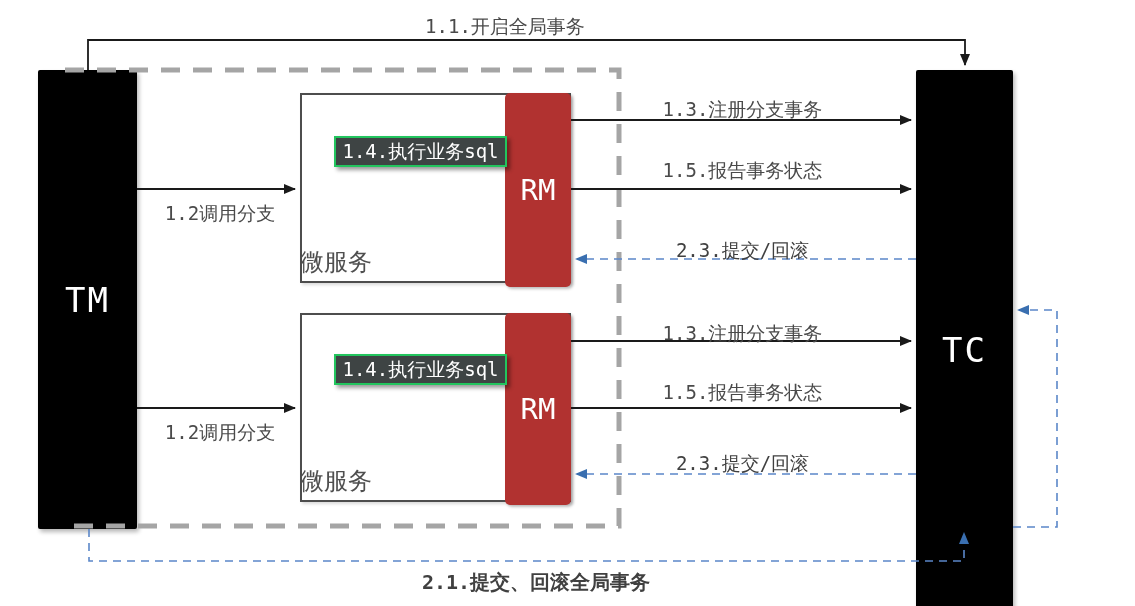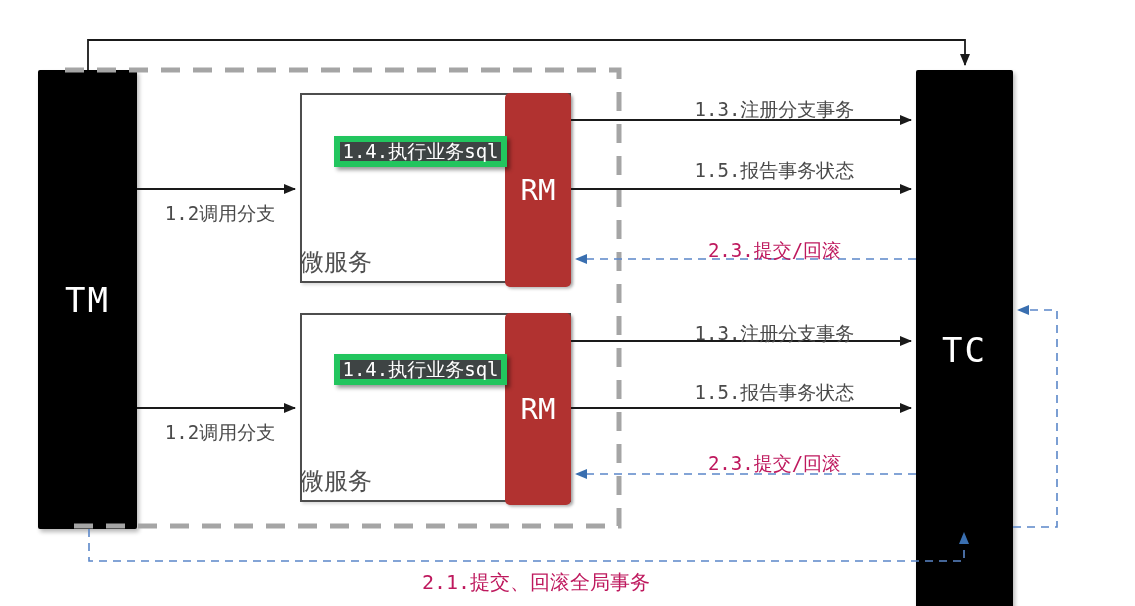--- a/index.html
+++ b/index.html
@@ -40,48 +40,48 @@
   .ms-box-2{top:313px;height:189px;}
   .ms-label{
     position:absolute;left:300px;width:240px;
     color:#4f4f4f;font-size:24px;z-index:2;
   }
   .ms-label-1{top:246px;}
   .ms-label-2{top:465px;}
   
   .sql-badge{
     position:absolute;left:334px;width:173px;height:31px;
-    background:#3e4444;border:6px solid #22c55e;box-sizing:border-box;
+    background:#3e4444;border:2px solid #22c55e;box-sizing:border-box;
     box-shadow:3px 3px 4px rgba(0,0,0,0.4);
     color:#ffffff;font-size:19px;
     display:flex;align-items:center;justify-content:center;
     white-space:nowrap;z-index:4;
   }
   .sql-badge-1{top:136px;}
   .sql-badge-2{top:354px;}
   
   svg.wires{position:absolute;left:0;top:0;z-index:3;pointer-events:none;}
   
   .step-label{
     position:absolute;z-index:4;
     font-size:19px;color:#4a4a4a;white-space:nowrap;
   }
   .center{text-align:center;}
-  .blue{color:#be185d;}
+  .blue{color:#404040;}
   .lbl-1-1{left:400px;top:14px;width:210px;}
   .lbl-1-2a{left:145px;top:201px;width:150px;}
   .lbl-1-2b{left:145px;top:420px;width:150px;}
-  .rlbl{left:575px;width:335px;padding-left:32px;}
+  .rlbl{left:575px;width:335px;}
   .lbl-1-3a{top:97px;}
   .lbl-1-5a{top:158px;}
   .lbl-2-3a{top:238px;}
   .lbl-1-3b{top:321px;}
   .lbl-1-5b{top:380px;}
   .lbl-2-3b{top:451px;}
-  .lbl-2-1{left:386px;top:569px;width:300px;font-size:20px;}
+  .lbl-2-1{left:386px;top:569px;width:300px;font-size:20px;font-weight:bold;}
   .lbl-2-2{left:1074px;top:377px;width:60px;line-height:22px;font-size:18px;}
   .lbl-2-2 span{display:block;}
 </style>
 </head>
 <body>
 
 <div class="canvas">
 
   <div class="actor-bar tm-bar">
     <span>TM</span>
@@ -130,20 +130,21 @@
     <path d="M 916 474 H 577" fill="none" stroke="#5b87c9" stroke-width="1.6" stroke-dasharray="8 6" marker-end="url(#arrBlue)"></path>
 
     <path d="M 89 529 L 89 561 L 964 561 L 964 534" fill="none" stroke="#5b87c9" stroke-width="1.6" stroke-dasharray="8 6" marker-end="url(#arrBlue)"></path>
 
     <path d="M 1013 527 H 1057 V 310 L 1019 310" fill="none" stroke="#5b87c9" stroke-width="1.6" stroke-dasharray="8 6" marker-end="url(#arrBlue)"></path>
   </svg>
 
   <div class="sql-badge sql-badge-1">1.4.执行业务sql</div>
   <div class="sql-badge sql-badge-2">1.4.执行业务sql</div>
 
+  <div class="step-label lbl-1-1 center">1.1.开启全局事务</div>
 
   <div class="step-label lbl-1-2a center">1.2调用分支</div>
   <div class="step-label lbl-1-2b center">1.2调用分支</div>
 
   <div class="step-label rlbl lbl-1-3a center">1.3.注册分支事务</div>
   <div class="step-label rlbl lbl-1-5a center">1.5.报告事务状态</div>
   <div class="step-label rlbl lbl-2-3a center blue">2.3.提交/回滚</div>
 
   <div class="step-label rlbl lbl-1-3b center">1.3.注册分支事务</div>
   <div class="step-label rlbl lbl-1-5b center">1.5.报告事务状态</div>

